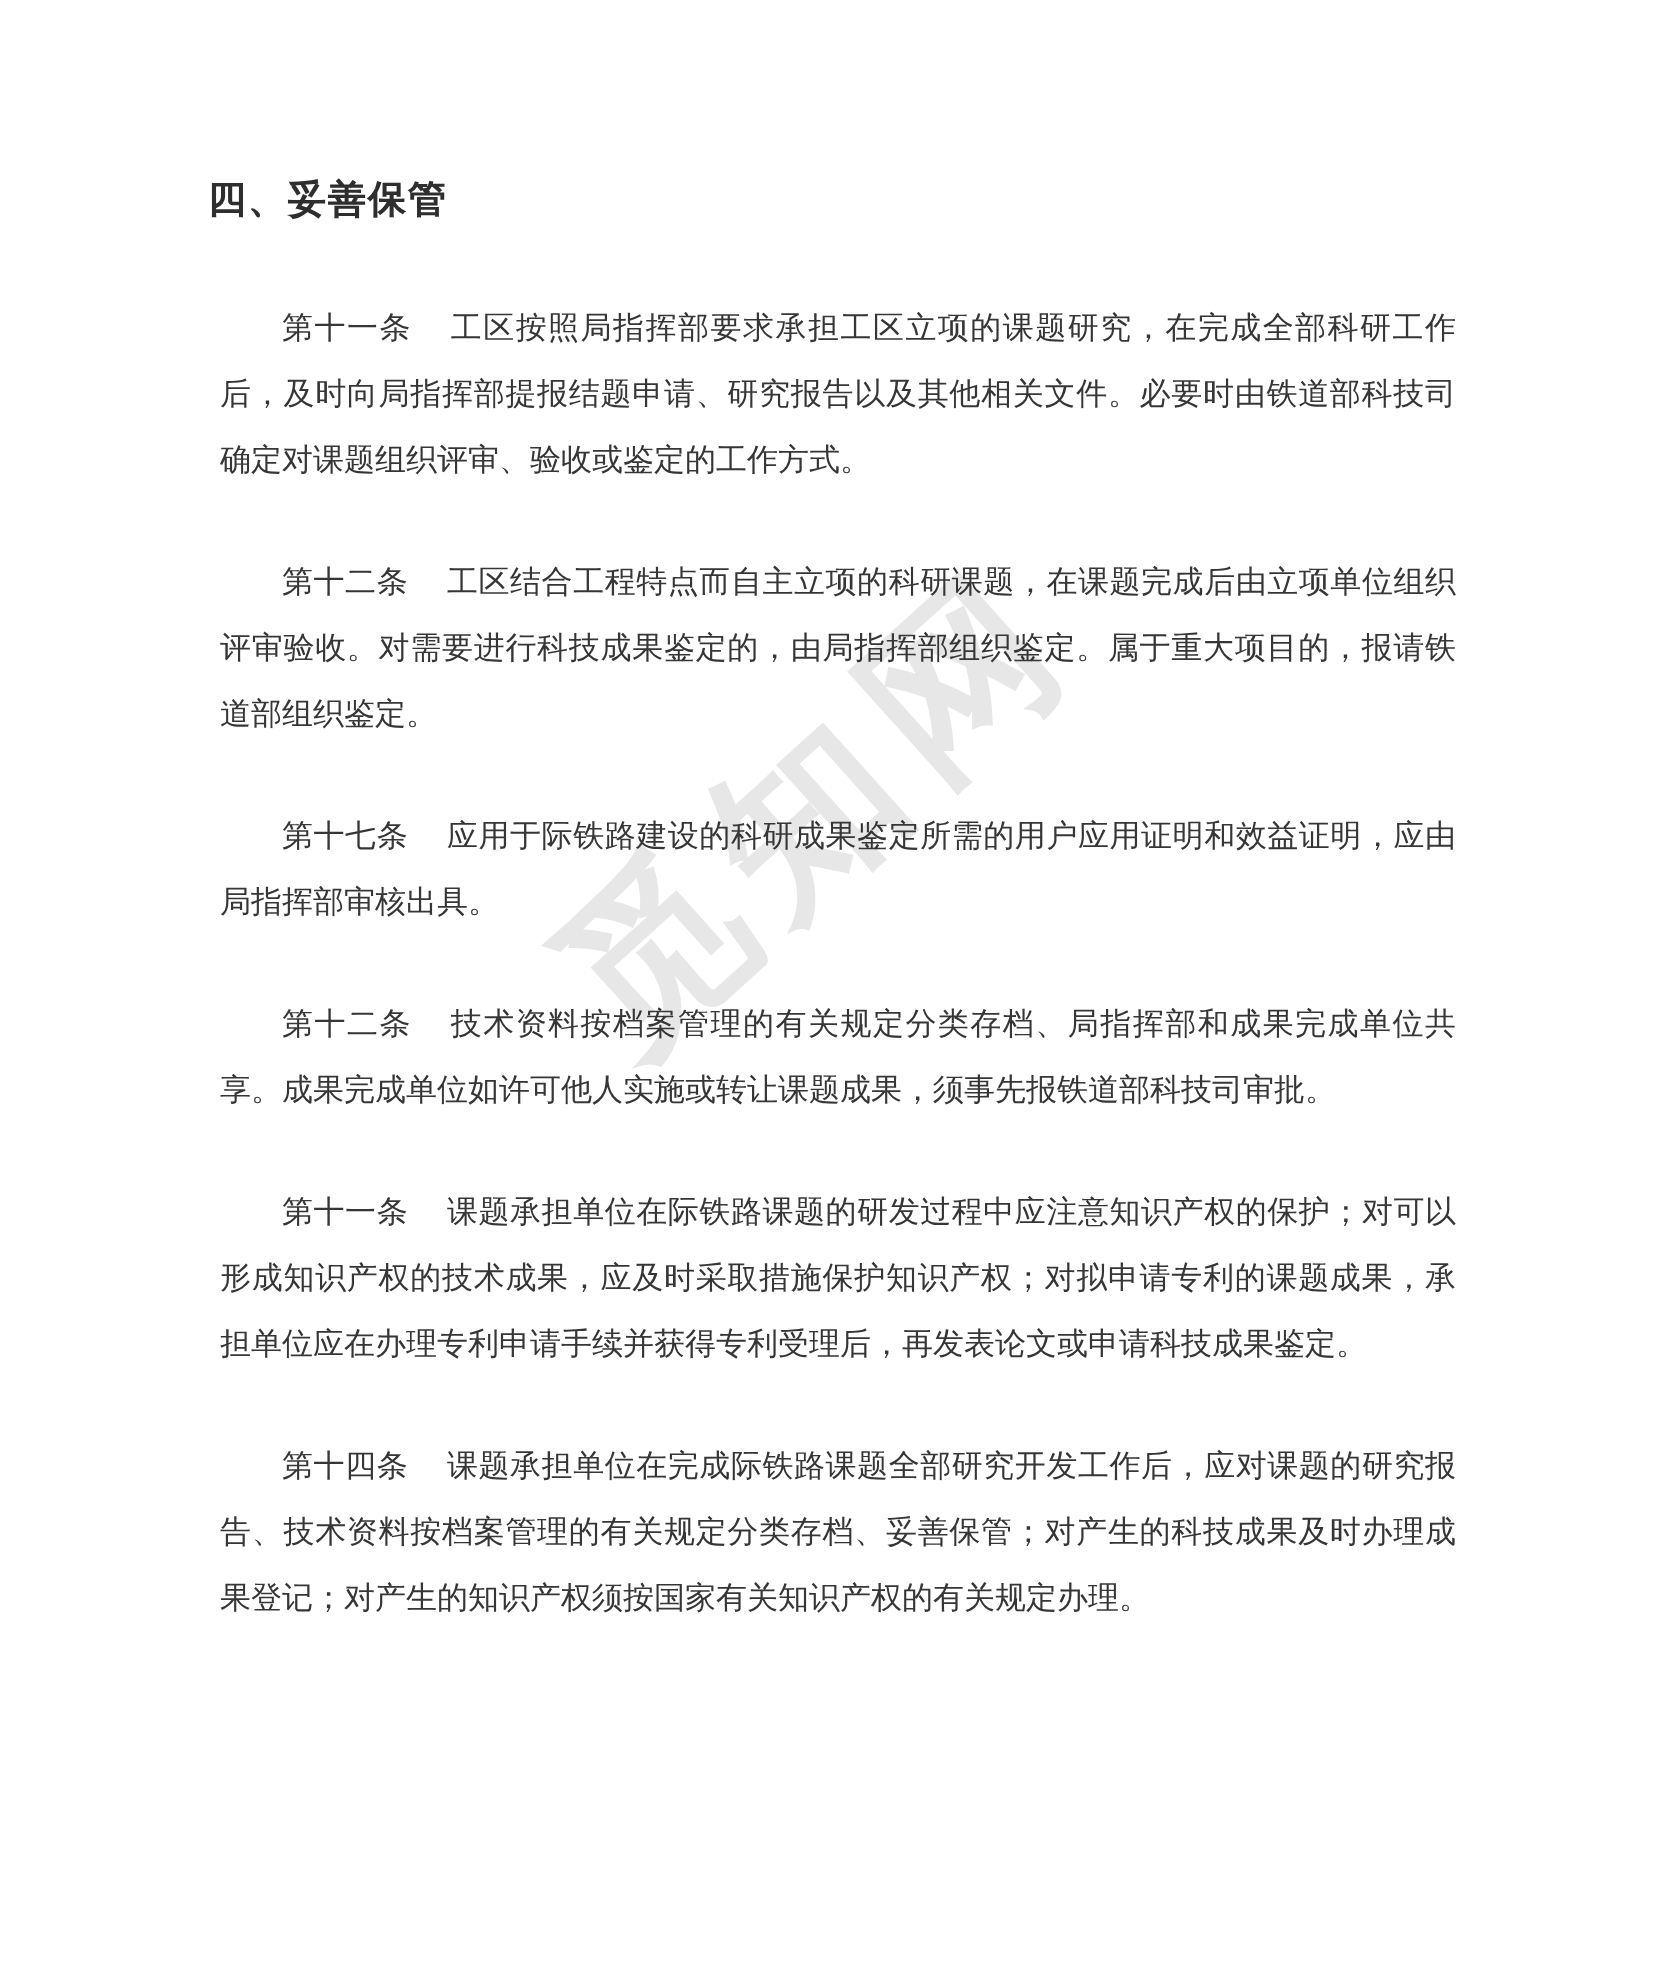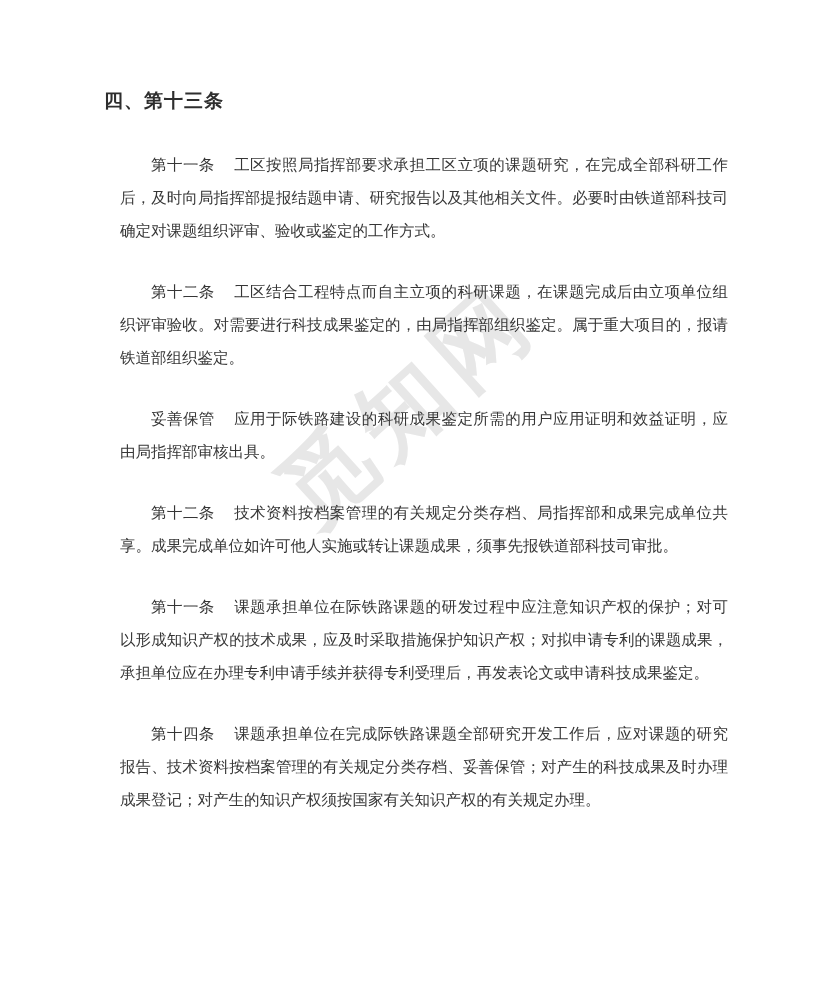--- a/index.html
+++ b/index.html
@@ -36,48 +36,48 @@
     }
     h1.doc-heading {
       margin: 0 0 31px 0;
       font-size: 19px;
       line-height: 33px;
       font-weight: 700;
       color: #2e2e2e;
       letter-spacing: 1px;
     }
     p.para {
-      margin: 0 0 28px 16px;
+      margin: 0 0 28px 6px;
       font-size: 15.5px;
       line-height: 33px;
       color: #363636;
       text-align: justify;
       text-indent: 2em;
       word-break: break-all;
     }
     p.para .article-label {
       margin-right: 1.25em;
     }
   </style>
 </head>
 <body>
 
 <div class="page">
 
   <div class="watermark">觅知网</div>
 
   <div class="content">
 
-    <h1 class="doc-heading">四、第十三条</h1>
+    <h1 class="doc-heading">四、妥善保管</h1>
 
     <p class="para"><span class="article-label">第十一条</span><span>工区按照局指挥部要求承担工区立项的课题研究，在完成全部科研工作后，及时向局指挥部提报结题申请、研究报告以及其他相关文件。必要时由铁道部科技司确定对课题组织评审、验收或鉴定的工作方式。</span></p>
 
     <p class="para"><span class="article-label">第十二条</span><span>工区结合工程特点而自主立项的科研课题，在课题完成后由立项单位组织评审验收。对需要进行科技成果鉴定的，由局指挥部组织鉴定。属于重大项目的，报请铁道部组织鉴定。</span></p>
 
-    <p class="para"><span class="article-label">妥善保管</span><span>应用于际铁路建设的科研成果鉴定所需的用户应用证明和效益证明，应由局指挥部审核出具。</span></p>
+    <p class="para"><span class="article-label">第十七条</span><span>应用于际铁路建设的科研成果鉴定所需的用户应用证明和效益证明，应由局指挥部审核出具。</span></p>
 
     <p class="para"><span class="article-label">第十二条</span><span>技术资料按档案管理的有关规定分类存档、局指挥部和成果完成单位共享。成果完成单位如许可他人实施或转让课题成果，须事先报铁道部科技司审批。</span></p>
 
     <p class="para"><span class="article-label">第十一条</span><span>课题承担单位在际铁路课题的研发过程中应注意知识产权的保护；对可以形成知识产权的技术成果，应及时采取措施保护知识产权；对拟申请专利的课题成果，承担单位应在办理专利申请手续并获得专利受理后，再发表论文或申请科技成果鉴定。</span></p>
 
     <p class="para"><span class="article-label">第十四条</span><span>课题承担单位在完成际铁路课题全部研究开发工作后，应对课题的研究报告、技术资料按档案管理的有关规定分类存档、妥善保管；对产生的科技成果及时办理成果登记；对产生的知识产权须按国家有关知识产权的有关规定办理。</span></p>
 
 
   </div>
 </div>

